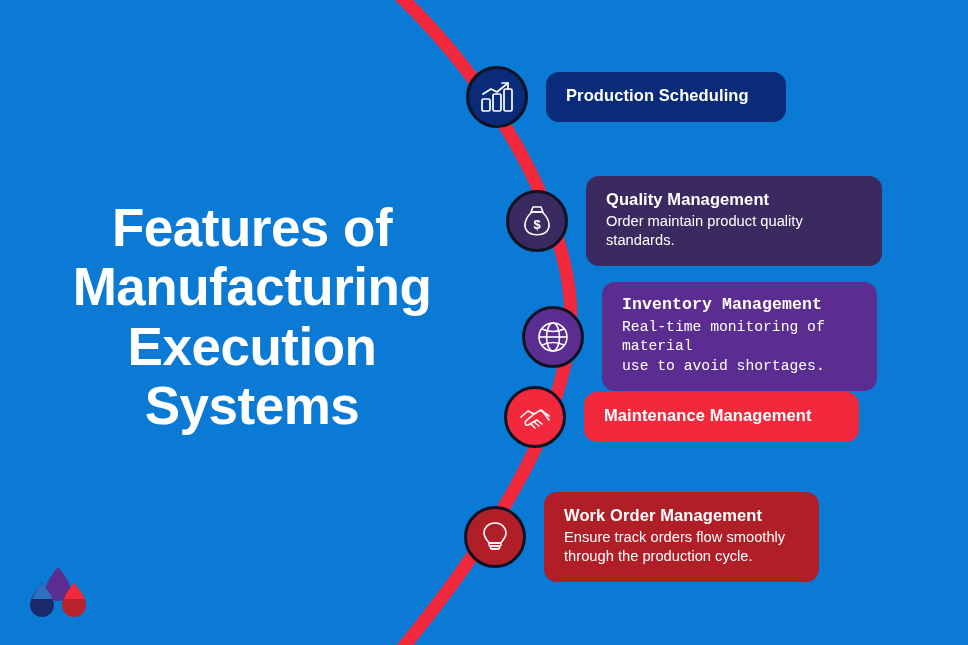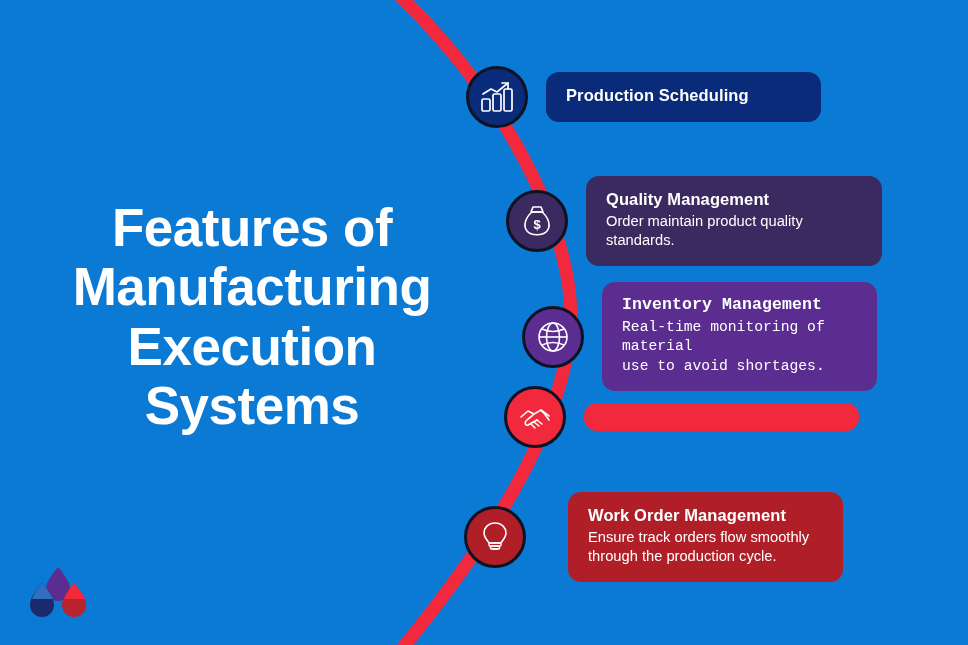--- a/index.html
+++ b/index.html
@@ -62,28 +62,28 @@
   }
   .card-desc {
     font-size:14.7px;
     line-height:1.33;
     white-space:pre-line;
     font-weight:normal;
   }
 
   
   #row-1 { left:466px; top:66px; }
-  #row-1 .card { width:275px; margin-left:18px; }
+  #row-1 .card { width:240px; margin-left:18px; }
   #row-2 { left:506px; top:176px; }
   #row-2 .card { width:296px; margin-left:18px; }
   #row-3 { left:522px; top:282px;font-family:Liberation Mono, monospace; }
   #row-3 .card { width:275px; margin-left:18px; }
   #row-4 { left:504px; top:386px; }
   #row-4 .card { width:275px; margin-left:18px; }
-  #row-5 { left:464px; top:492px;gap:24px; }
+  #row-5 { left:464px; top:492px; }
   #row-5 .card { width:275px; margin-left:18px; }
 </style>
 </head>
 <body>
 
 <div id="stage">
 
   <svg class="arc-layer" viewBox="0 0 968 645" width="968" height="645" aria-hidden="true">
     <path d="M 392 -12 C 520 110, 578 250, 570 330 C 562 430, 488 545, 396 656" fill="none" stroke="#f2293c" stroke-width="13" stroke-linecap="butt"></path>
   </svg>
@@ -157,20 +157,21 @@
   <div class="row" id="row-4">
     <div class="badge" style="background:#f2293c">
       <svg width="36" height="30" viewBox="0 0 36 30">
         <path d="M4 15 L11 9 L17 12 L24 8 L32 14" fill="none" stroke="#fff" stroke-width="1.6" stroke-linecap="round" stroke-linejoin="round"></path>
         <path d="M17 12 C14 15, 11 17, 9 19 C7 21, 9 24, 11 23 L20 18" fill="none" stroke="#fff" stroke-width="1.6" stroke-linecap="round" stroke-linejoin="round"></path>
         <path d="M20 18 L25 22 M17 20 L22 24 M14 22 L18 26" stroke="#fff" stroke-width="1.5" stroke-linecap="round"></path>
         <path d="M24 8 C27 11, 30 15, 32 18" fill="none" stroke="#fff" stroke-width="1.6" stroke-linecap="round"></path>
       </svg>
     </div>
     <div class="card" style="background:#f2293c">
+      <div class="card-title">Maintenance Management</div>
     </div>
   </div>
 
   <div class="row" id="row-5">
     <div class="badge" style="background:#b01f28">
       <svg width="30" height="34" viewBox="0 0 30 34">
         <path d="M15 3 C8 3, 4 8, 4 13 C4 17, 7 20, 9 23 L21 23 C23 20, 26 17, 26 13 C26 8, 22 3, 15 3 Z" fill="none" stroke="#fff" stroke-width="1.6" stroke-linejoin="round"></path>
         <rect x="9" y="23" width="12" height="3" rx="1" fill="none" stroke="#fff" stroke-width="1.5"></rect>
         <rect x="10.5" y="26" width="9" height="3" rx="1" fill="none" stroke="#fff" stroke-width="1.5"></rect>
         <line x1="12.5" y1="29" x2="17.5" y2="29" stroke="#fff" stroke-width="1.5" stroke-linecap="round"></line>

